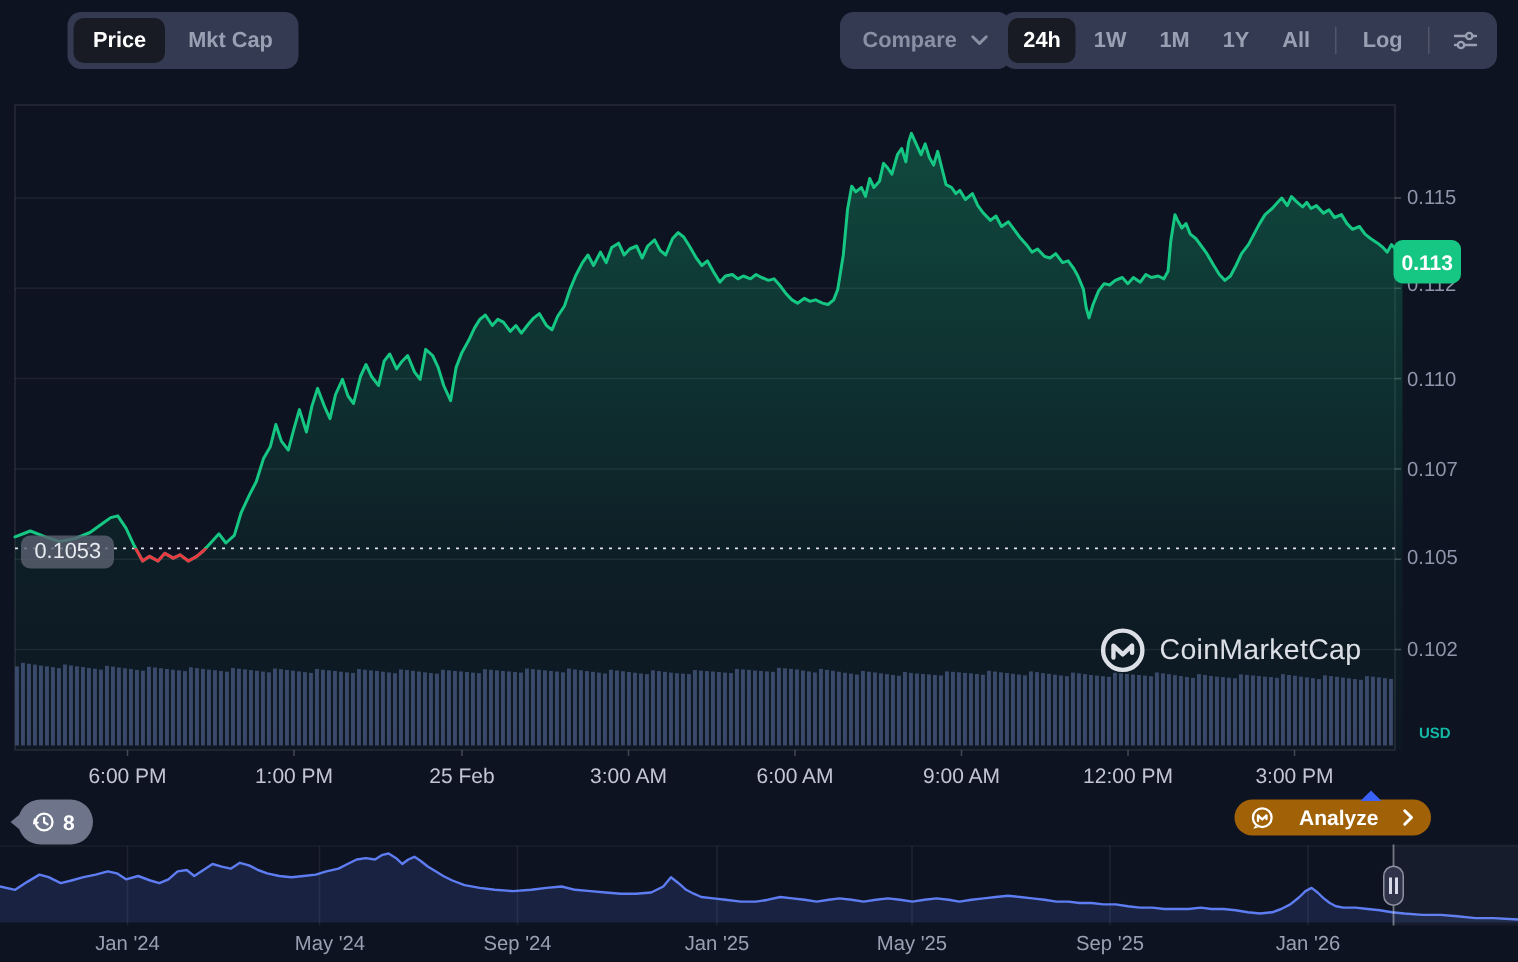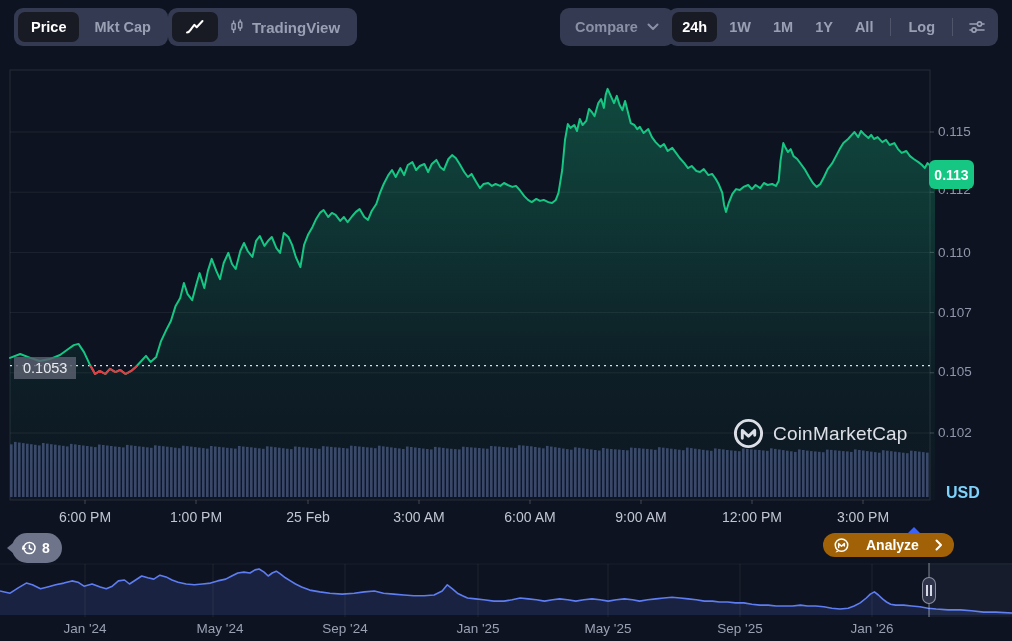--- a/index.html
+++ b/index.html
@@ -2,47 +2,47 @@
 <html><head>
 <meta charset="utf-8">
 <style>
   html,body{margin:0;padding:0;background:#0d1320;}
   #app{position:relative;width:1012px;height:641px;background:#0d1320;overflow:hidden;
        font-family:"Liberation Sans",sans-serif;color:#fff;}
   #chart-svg{position:absolute;left:0;top:0;width:1012px;height:641px;z-index:0;}
 
   
   .group{position:absolute;display:flex;align-items:center;gap:2px;background:#343a52;
-         border-radius:9px;padding:4px;height:38px;box-sizing:border-box;z-index:3;}
+         border-radius:9px;padding:4px;height:38px;box-sizing:border-box;z-index:3;margin-left:31px;}
   .seg{border:0;background:transparent;color:#9aa0b4;font:600 14.5px "Liberation Sans",sans-serif;
        height:30px;padding:0 10px;border-radius:7px;display:flex;align-items:center;gap:7px;cursor:pointer;}
   .seg.active{background:#181a24;color:#fff;font-weight:700;}
   #g-metric{left:14px;top:8px;}
   #g-metric .seg{padding:0 13px;}
   #g-type{left:168px;top:8px;}
   .iconseg{width:46px;justify-content:center;padding:0;}
   .tvbtn{padding:0 13px 0 9px;font-size:15px;}
   #compare{position:absolute;left:560px;top:8px;height:38px;display:flex;align-items:center;gap:9px;
            background:#343a52;border:0;border-radius:9px;padding:0 15px;color:#8b91a5;
            font:600 14.5px "Liberation Sans",sans-serif;cursor:pointer;z-index:3;}
   #g-range{right:14px;top:8px;}
   .vdiv{width:1px;height:18px;background:rgba(255,255,255,0.14);margin:0 5px;}
   .iconbtn{padding:0 8px;}
 
   
   .ylab{position:absolute;left:938px;font-size:13.5px;color:#8f96aa;z-index:1;}
-  #usd{position:absolute;left:946px;top:484px;font-size:16px;font-weight:700;color:#7dd3fc;}
+  #usd{position:absolute;left:946px;top:484px;font-size:10px;font-weight:700;color:#14b8a6;}
   .xlab{position:absolute;top:509px;transform:translateX(-50%);font-size:14px;color:#c2c6d3;}
   .datelab{position:absolute;top:621px;transform:translateX(-50%);font-size:13.5px;color:#99a0b2;}
 
   
   #price-badge{position:absolute;left:929px;top:160px;width:45px;height:29px;background:#16c784;
                border-radius:6px;color:#fff;font-size:14px;font-weight:700;display:flex;
                align-items:center;justify-content:center;z-index:2;}
-  #prev-pill{position:absolute;left:14px;top:357px;background:rgba(90,96,112,0.82);border-radius:0;
+  #prev-pill{position:absolute;left:14px;top:357px;background:rgba(90,96,112,0.82);border-radius:6px;
              padding:3px 9px;font-size:14.5px;color:#e8eaf0;z-index:2;}
   #watermark{position:absolute;left:733px;top:418px;display:flex;align-items:center;gap:9px;
              opacity:0.92;z-index:1;}
   #watermark span{font-size:19px;font-weight:400;color:#eef0f6;letter-spacing:0.2px;}
 
   
   #history-pill{position:absolute;left:12px;top:533px;height:30px;border:0;border-radius:15px;
                 background:#6e7489;display:flex;align-items:center;gap:5px;padding:0 12px 0 9px;
                 color:#fff;font:700 14px "Liberation Sans",sans-serif;cursor:pointer;z-index:3;}
   #history-pill::before{content:"";position:absolute;left:-5px;top:10px;border-top:5px solid transparent;
@@ -341,40 +341,20 @@
       <path d="M0.0,591.0L10.1,593.2L18.2,587.9L26.3,583.1L32.4,584.8L40.5,588.8L47.6,587.0L55.7,584.8L63.8,583.1L71.9,580.9L77.9,582.2L84.0,586.2L92.1,584.0L100.2,587.0L106.3,588.8L112.3,586.2L118.4,580.9L124.5,580.0L129.5,584.0L135.6,580.0L141.7,576.0L147.8,577.8L153.8,579.1L159.9,575.2L166.0,576.9L172.0,580.0L178.1,582.2L186.2,584.0L194.3,584.8L202.4,584.0L210.5,583.1L217.6,580.9L225.7,579.1L231.7,576.0L237.8,573.0L243.9,572.1L250.0,573.0L255.0,569.9L259.1,569.0L264.1,572.1L268.2,576.0L272.2,573.0L276.3,571.2L280.3,573.8L285.4,577.8L290.4,580.9L295.5,584.0L301.6,587.0L309.7,590.1L319.8,591.9L329.9,593.2L342.1,594.1L354.2,593.2L364.3,591.9L374.4,591.0L383.5,593.2L393.7,594.1L403.8,595.0L413.9,595.8L424.0,595.8L434.1,595.0L442.2,591.0L447.3,584.8L452.4,588.8L457.4,593.2L462.5,595.8L467.5,598.0L475.6,598.9L483.7,599.8L493.9,601.1L504.0,601.1L512.1,599.8L520.2,598.0L528.3,598.9L536.4,599.8L544.5,601.1L552.6,599.8L559.6,598.9L567.7,599.8L575.8,601.1L583.9,599.8L592.0,598.9L600.1,599.8L608.2,601.1L616.3,599.8L624.4,598.9L632.5,599.8L639.6,601.1L647.7,599.8L655.8,598.9L663.9,598.0L672.0,597.2L680.1,598.0L688.2,598.9L696.3,599.8L704.4,601.1L712.4,601.1L719.5,602.0L727.6,602.0L735.7,602.9L743.8,602.9L751.9,604.2L760.0,605.1L768.1,605.1L776.2,606.0L784.3,606.0L792.4,606.0L800.5,605.1L807.6,606.0L815.7,606.0L823.8,606.8L831.9,608.2L840.0,609.0L848.1,608.2L854.1,606.0L860.2,602.9L866.3,598.0L870.3,594.1L874.4,591.9L878.4,595.0L882.5,598.9L886.5,602.0L890.6,604.2L895.6,605.1L903.7,605.1L911.8,606.0L919.9,606.8L928.0,608.2L936.1,609.0L948.2,609.9L960.4,609.9L971.5,610.8L983.7,612.1L995.8,612.1L1012.0,613.0" fill="none" stroke="#5f7df2" stroke-width="1.6" stroke-linejoin="round"></path>
       <rect x="929" y="563" width="83" height="54" fill="rgba(173,184,214,0.06)"></rect>
       <line x1="929" y1="563" x2="929" y2="617" stroke="rgba(235,238,248,0.45)" stroke-width="1.2"></line>
     </svg>
 
   <div class="group" id="g-metric">
     <button class="seg active">Price</button>
     <button class="seg">Mkt Cap</button>
   </div>
 
-  <div class="group" id="g-type">
-    <button class="seg active iconseg">
-      <svg width="20" height="16" viewBox="0 0 20 16">
-        <path d="M2 13.5 C4.5 13.5 5 11.5 7 8.8 L9.3 5.8 L11.7 8.2 L17.5 2" fill="none" stroke="#fff" stroke-width="2" stroke-linecap="round" stroke-linejoin="round"></path>
-      </svg>
-    </button>
-    <button class="seg tvbtn">
-      <svg width="16" height="16" viewBox="0 0 16 16">
-        <g stroke="#9aa0b4" stroke-width="1.4" fill="none">
-          <line x1="4.6" y1="1.5" x2="4.6" y2="4.5"></line>
-            <rect x="3" y="4.5" width="3.2" height="6" rx="0.8"></rect>
-            <line x1="4.6" y1="10.5" x2="4.6" y2="14"></line>
-          <line x1="11.2" y1="0.5" x2="11.2" y2="3"></line>
-            <rect x="9.6" y="3" width="3.2" height="6" rx="0.8"></rect>
-            <line x1="11.2" y1="9" x2="11.2" y2="12"></line>
-        </g>
-      </svg>
-      <span>TradingView</span>
-    </button>
-  </div>
 
   <button id="compare">
     <span>Compare</span>
     <svg width="12" height="8" viewBox="0 0 12 8">
       <polyline points="1.5,1.5 6,6 10.5,1.5" fill="none" stroke="#8b91a5" stroke-width="2" stroke-linecap="round" stroke-linejoin="round"></polyline>
     </svg>
   </button>
 
   <div class="group" id="g-range">
     <button class="seg active">24h</button>

